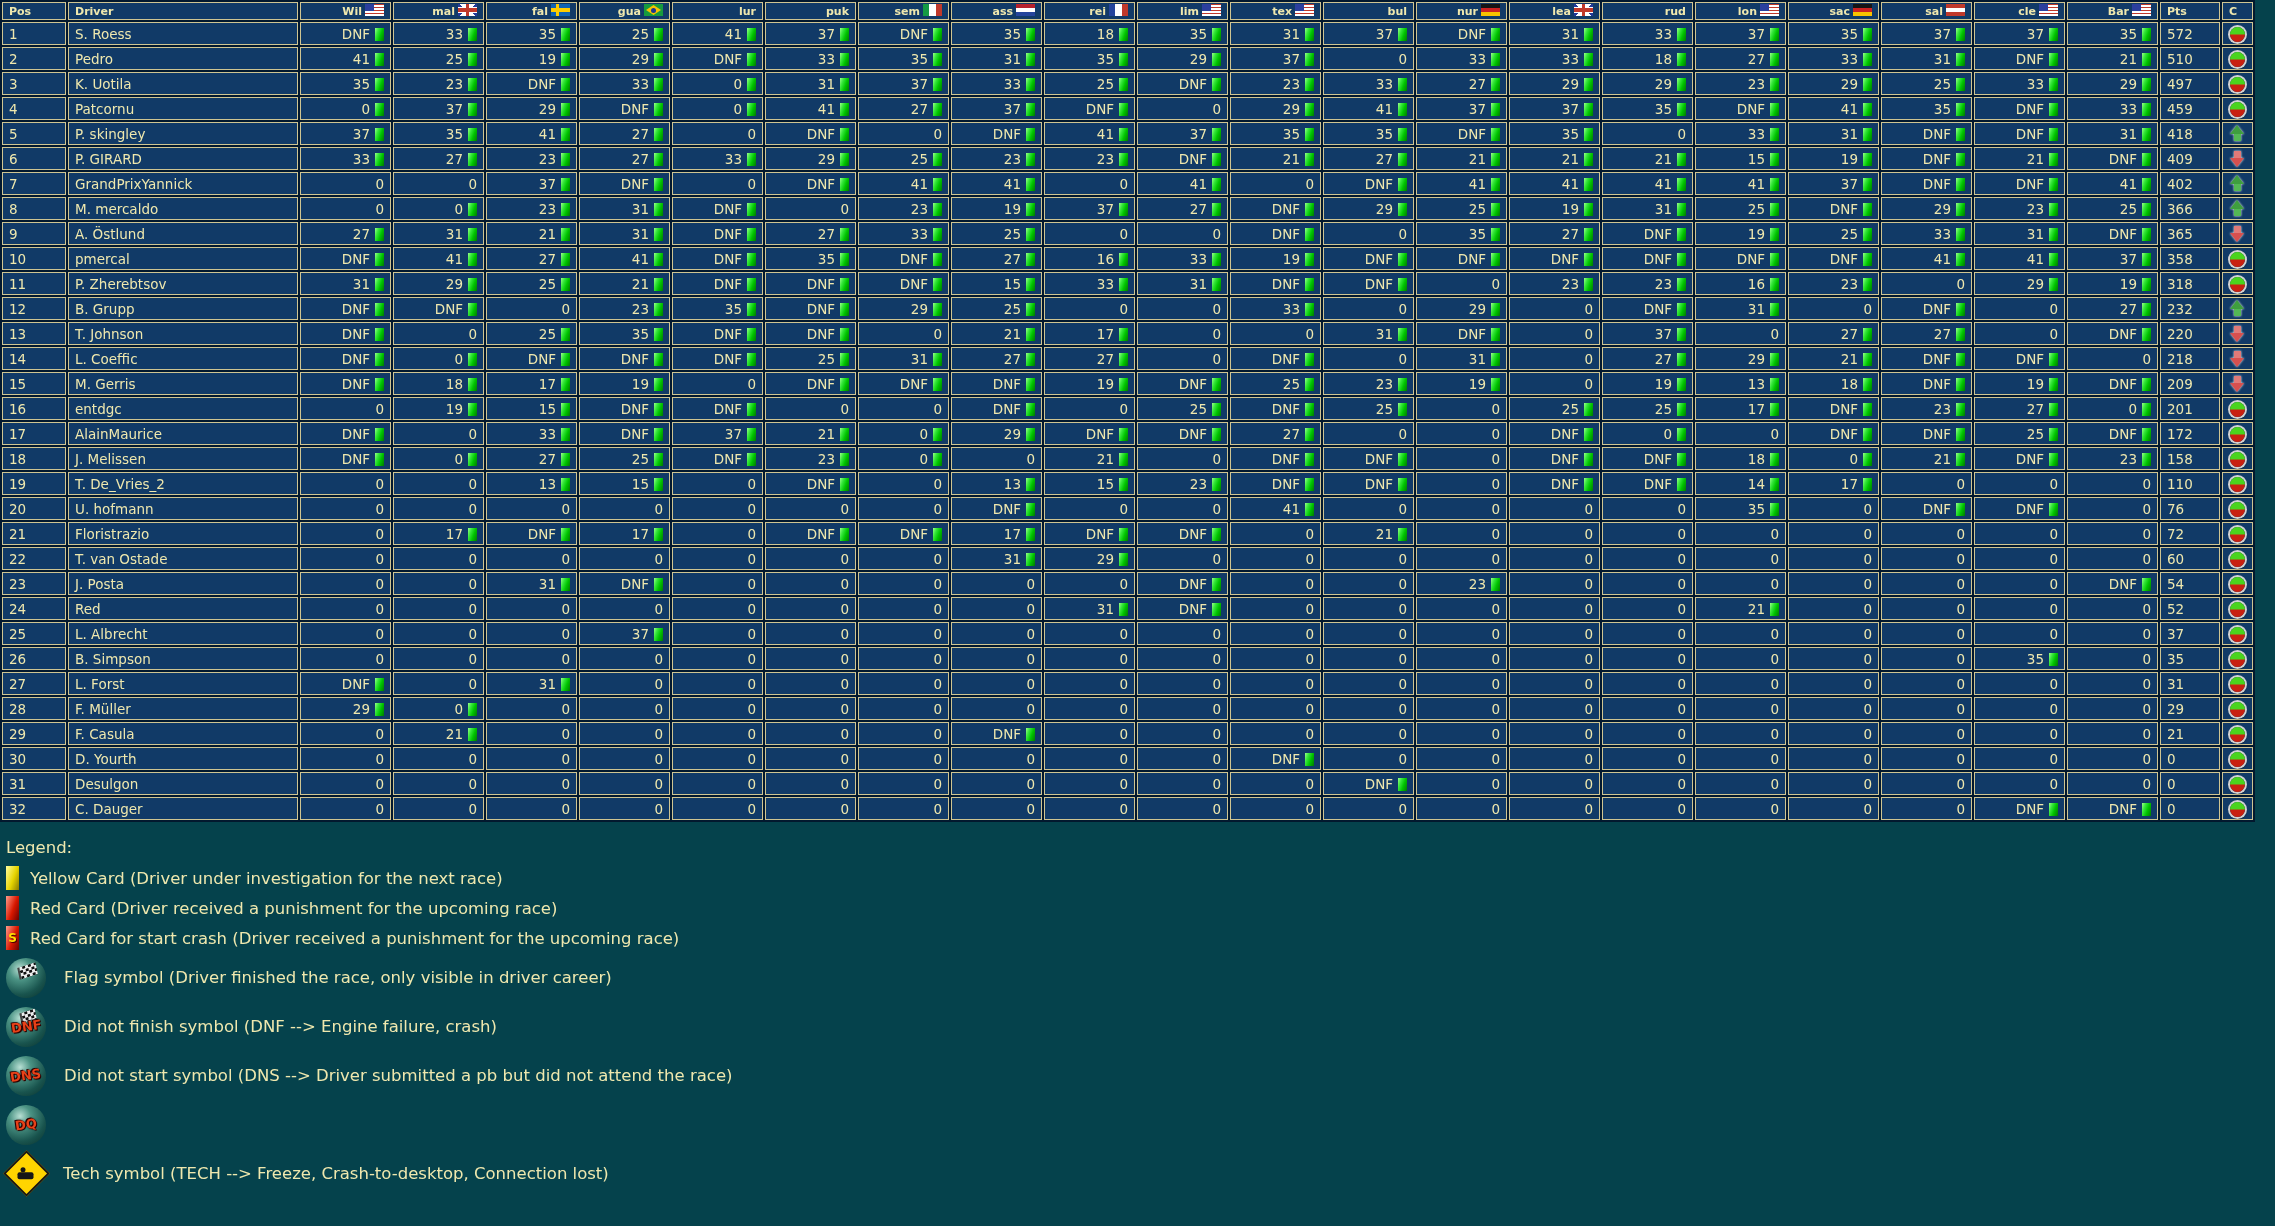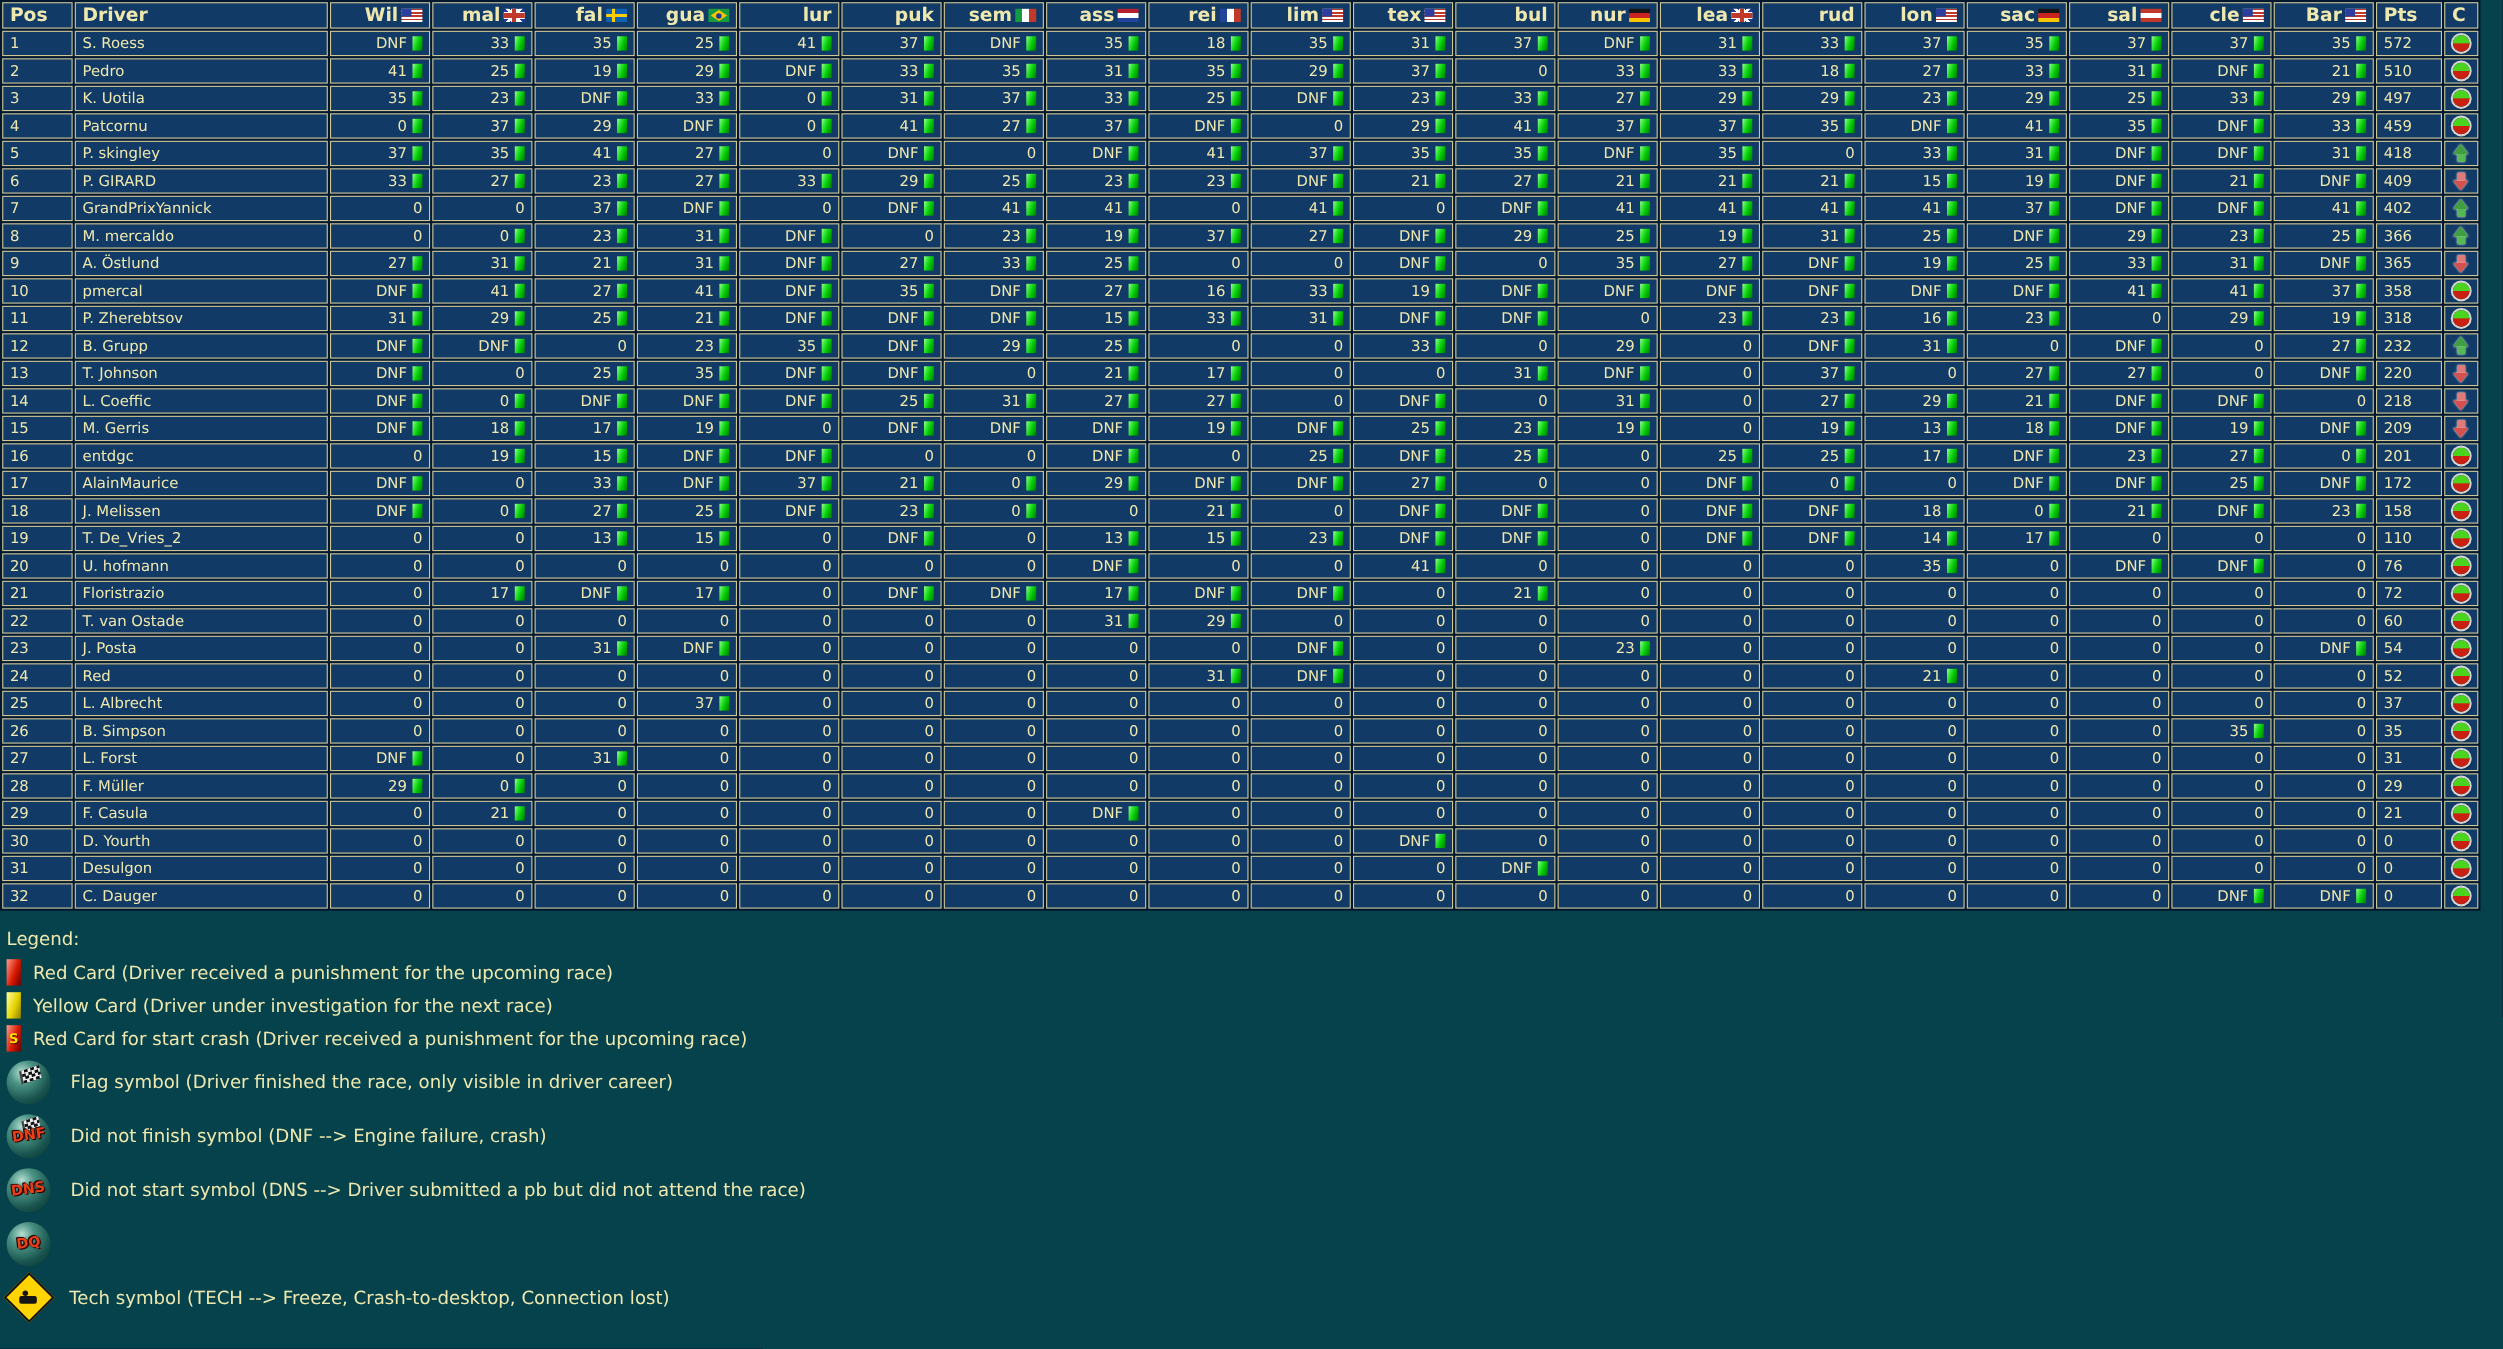--- a/index.html
+++ b/index.html
@@ -18,21 +18,21 @@
   .standings th,.standings td{
     box-sizing:border-box;
     border:1px solid #cfc592;
     background:#113a67;
     padding:1px 6px;
     height:23px;
     font-size:13.5px;
     white-space:nowrap;
     color:#efe8ae;
   }
-  .standings th{font-weight:bold;font-size:17px;text-align:right;height:16px;}
+  .standings th{font-weight:bold;font-size:11px;text-align:right;height:16px;}
   .standings th.h-left{text-align:left;}
   .pos{width:64px;text-align:left;}
   .driver{width:230px;text-align:left;}
   .res{width:91px;text-align:right;}
   .pts{width:60px;text-align:left;}
   .c{width:26px;text-align:center;padding:1px 2px;}
   
   .flag{position:relative;display:inline-block;width:19px;height:12px;margin-left:3px;vertical-align:-1px;overflow:hidden;}
   .f-us{background:
     linear-gradient(#2c3f9e,#2c3f9e) 0 0/9px 7px no-repeat,
@@ -964,26 +964,26 @@
         <td class="pts">0</td>
         <td class="c"><span class="chg same"></span></td>
       </tr>
     </tbody>
 </table>
 
 <div class="legend">
   <div class="legend-title">Legend:</div>
   <div>
       <div class="legend-row">
+        <span class="lcard yellow"></span>
+        <span class="ltext">Yellow Card (Driver under investigation for the next race)</span>
+      </div>
+      <div class="legend-row">
         <span class="lcard red"></span>
         <span class="ltext">Red Card (Driver received a punishment for the upcoming race)</span>
-      </div>
-      <div class="legend-row">
-        <span class="lcard yellow"></span>
-        <span class="ltext">Yellow Card (Driver under investigation for the next race)</span>
       </div>
       <div class="legend-row">
         <span class="lcard red-s">
           <span class="sletter">S</span>
         </span>
         <span class="ltext">Red Card for start crash (Driver received a punishment for the upcoming race)</span>
       </div>
     </div>
   <div>
       <div class="legend-row sym">

